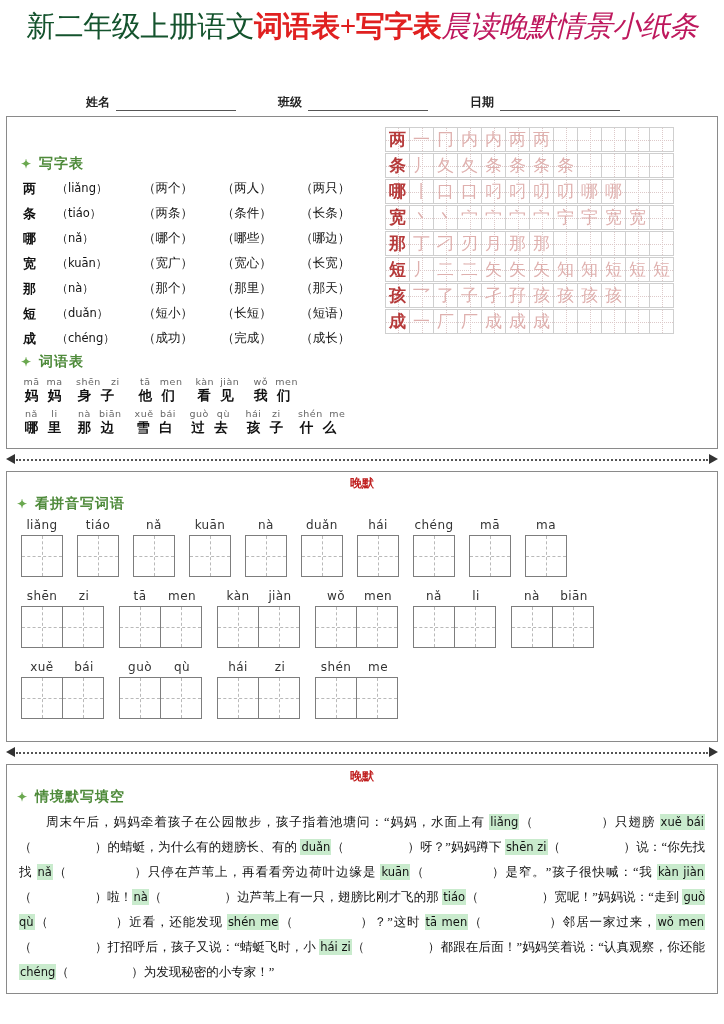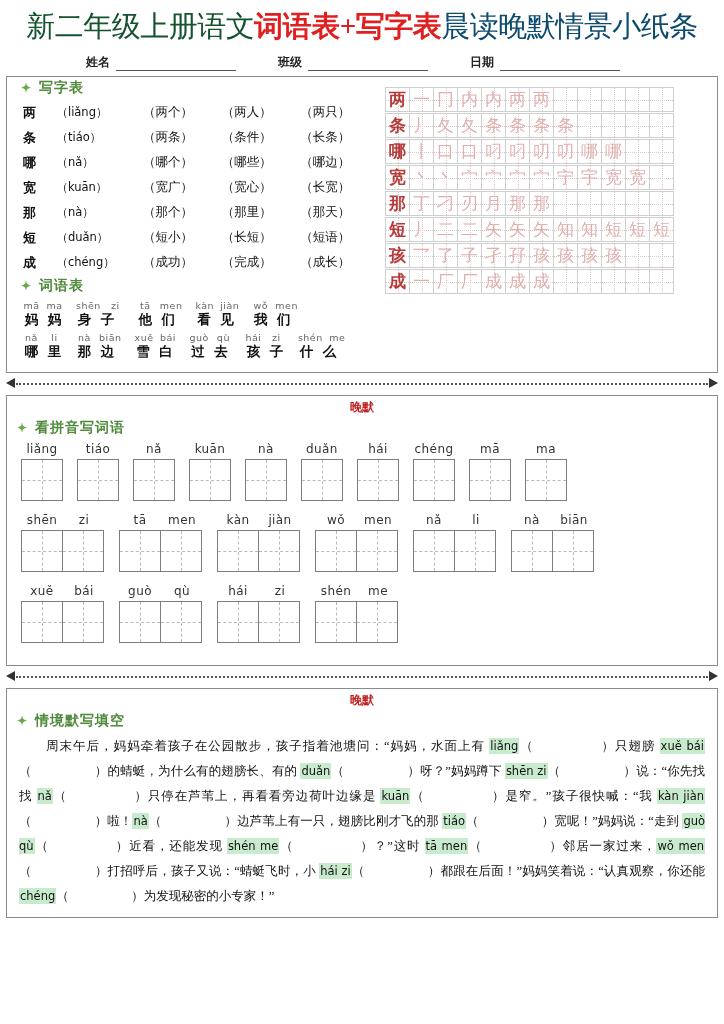--- a/index.html
+++ b/index.html
@@ -17,29 +17,29 @@
     text-align: center;
     font-size: 29px;
     line-height: 40px;
     white-space: nowrap;
     letter-spacing: -0.5px;
     padding-top: 6px;
     font-family: "Liberation Serif", "DejaVu Serif", serif;
   }
   .t-black { color: #14532d; }
   .t-red   { color: #e02020; font-weight: bold; }
-  .t-blue  { color: #0c4a6e; }
+  .t-blue  { color: #be185d; font-style: italic; }
 
   
   .meta {
     display: flex; align-items: flex-end;
     padding: 8px 40px 0 80px;
     font-size: 12px; font-weight: bold; color: #222;
   }
-  .meta .lbl { white-space: nowrap; }
+  .meta .lbl { white-space: nowrap; margin-top: 40px; }
   .meta .rule {
     border-bottom: 1px solid #555;
     height: 13px; margin: 0 6px;
   }
   .r1 { width: 120px; }
   .r2 { width: 120px; }
   .r3 { width: 120px; }
   .sp { width: 36px; }
 
   .lesson {
@@ -87,21 +87,21 @@
     color: #4e8a3a;
     font-weight: bold;
     font-size: 14px;
     padding: 2px 0 3px 10px;
     letter-spacing: 1px;
   }
   .sec-title .dia { color: #6aa84f; margin-right: 7px; font-size: 12px; }
 
   
   .panel1-body { display: flex; padding: 0 4px 4px; }
-  .col-left  { width: 368px; }
+  .col-left  { width: 368px; margin-top: 36px; }
   .col-right { flex: 1; padding: 10px 4px 0 6px; }
 
   .wz-row {
     display: flex; align-items: center;
     font-size: 13px; line-height: 25px;
     padding-left: 12px;
     white-space: nowrap;
   }
   .wz-char { width: 34px; font-weight: bold; }
   .wz-py   { width: 88px; }

